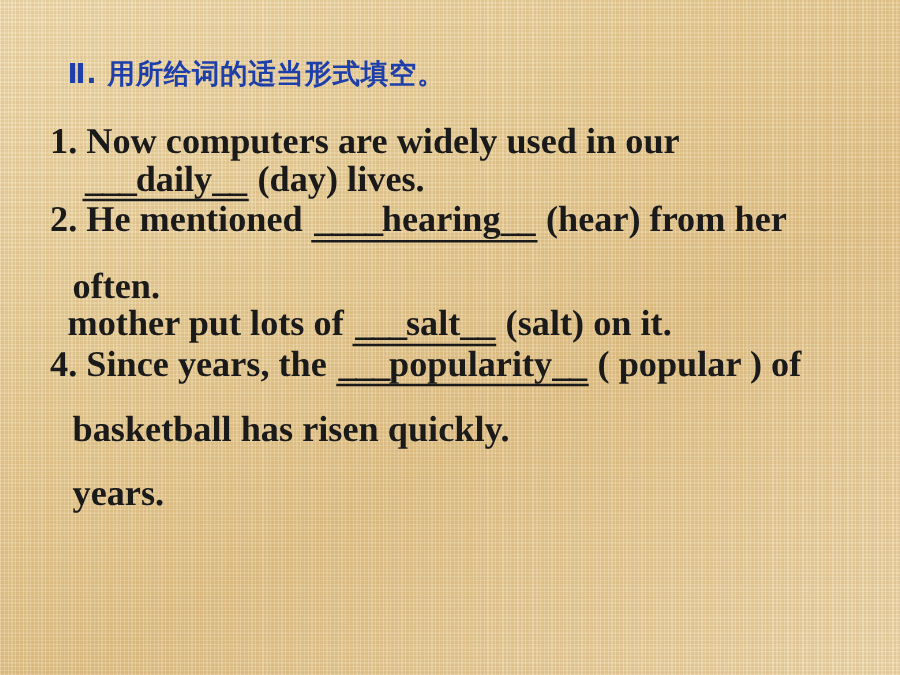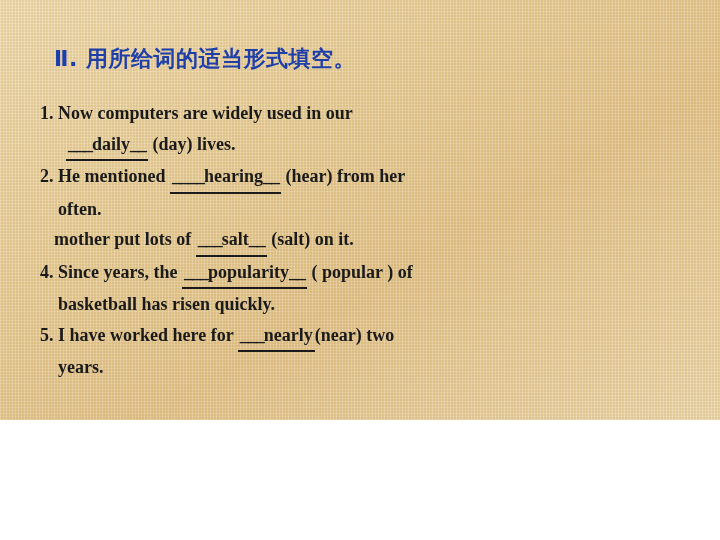--- a/index.html
+++ b/index.html
@@ -8,21 +8,21 @@
   }
   body {
     width: 720px;
     height: 540px;
     overflow: hidden;
     font-family: "Liberation Serif", serif;
   }
   #slide {
     position: relative;
     width: 720px;
-    height: 420px;
+    height: 540px;
     box-sizing: border-box;
     background-color: #e8cf9a;
     background-image:
       repeating-linear-gradient(90deg,
         rgba(255,255,255,0.16) 0px,
         rgba(255,255,255,0.16) 1px,
         rgba(190,150,90,0.13) 1px,
         rgba(190,150,90,0.13) 3px,
         rgba(255,255,255,0.10) 3px,
         rgba(255,255,255,0.10) 4px,
@@ -48,30 +48,30 @@
     font-weight: bold;
     color: #1e3faa;
     letter-spacing: 0.5px;
     white-space: nowrap;
   }
   #body {
     position: absolute;
     left: 40px;
     top: 98px;
     width: 650px;
-    font-size: 18px;
+    font-size: 29px;
     font-weight: bold;
     color: #1a1a1a;
     line-height: 30.5px;
   }
   .line {
     white-space: nowrap;
   }
   .indent1 { padding-left: 26px; }
-  .indent2 { padding-left: 18px; }
+  .indent2 { padding-left: 18px; margin-top: 20px; }
   .indent3 { padding-left: 14px; }
   .blank {
     position: relative;
     display: inline-block;
     color: #1a1a1a;
     border-bottom: 2px solid #1a1a1a;
     padding: 0 2px;
   }
   .blank .lead {
     letter-spacing: -1px;
@@ -118,23 +118,16 @@
     <div class="line">
       <span>4.</span>
       <span>Since years, the</span>
       <span class="blank">
         <span class="lead">___</span><span>popularity</span><span class="lead">__</span>
       </span>
       <span>( popular ) of</span>
     </div>
     <div class="line indent2">basketball has risen quickly.</div>
 
-    <div class="line">
-      <span>5.</span>
-      <span>I have worked here for</span>
-      <span class="blank">
-        <span class="lead">___</span><span>nearly</span>
-      </span><span>(near) two</span>
-    </div>
     <div class="line indent2">years.</div>
 
   </div>
 </div>
 
 </body></html>

